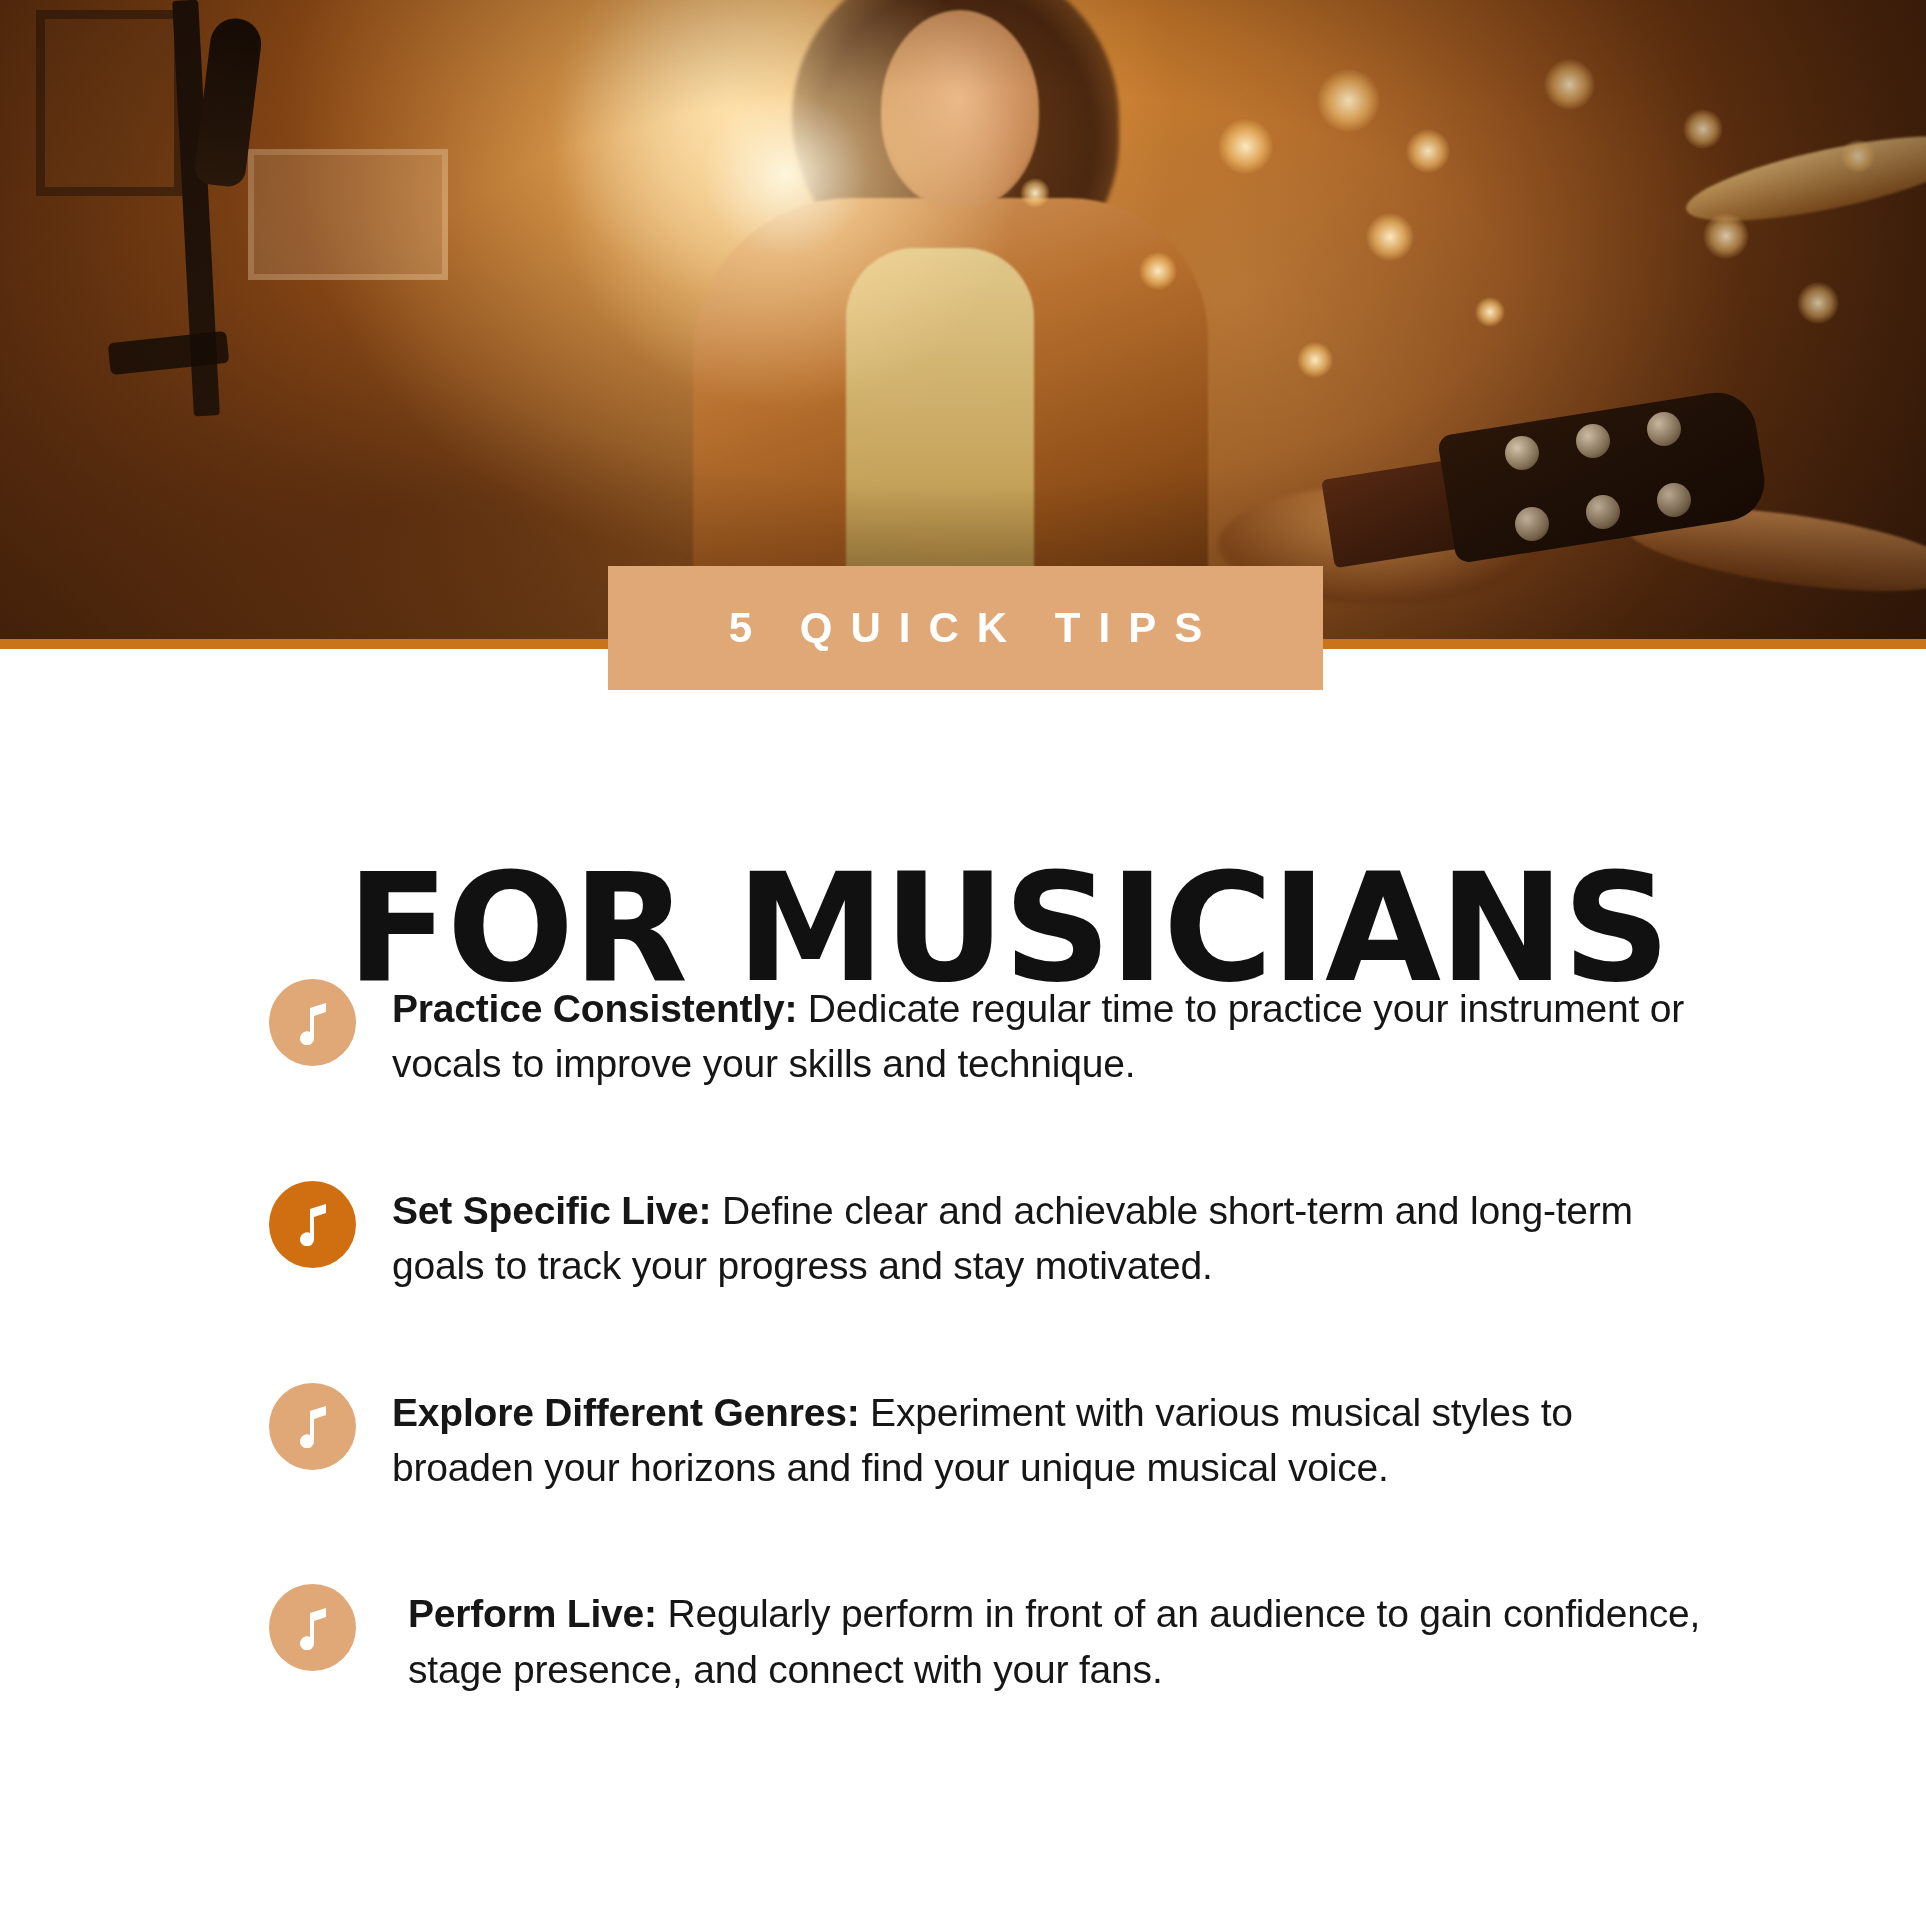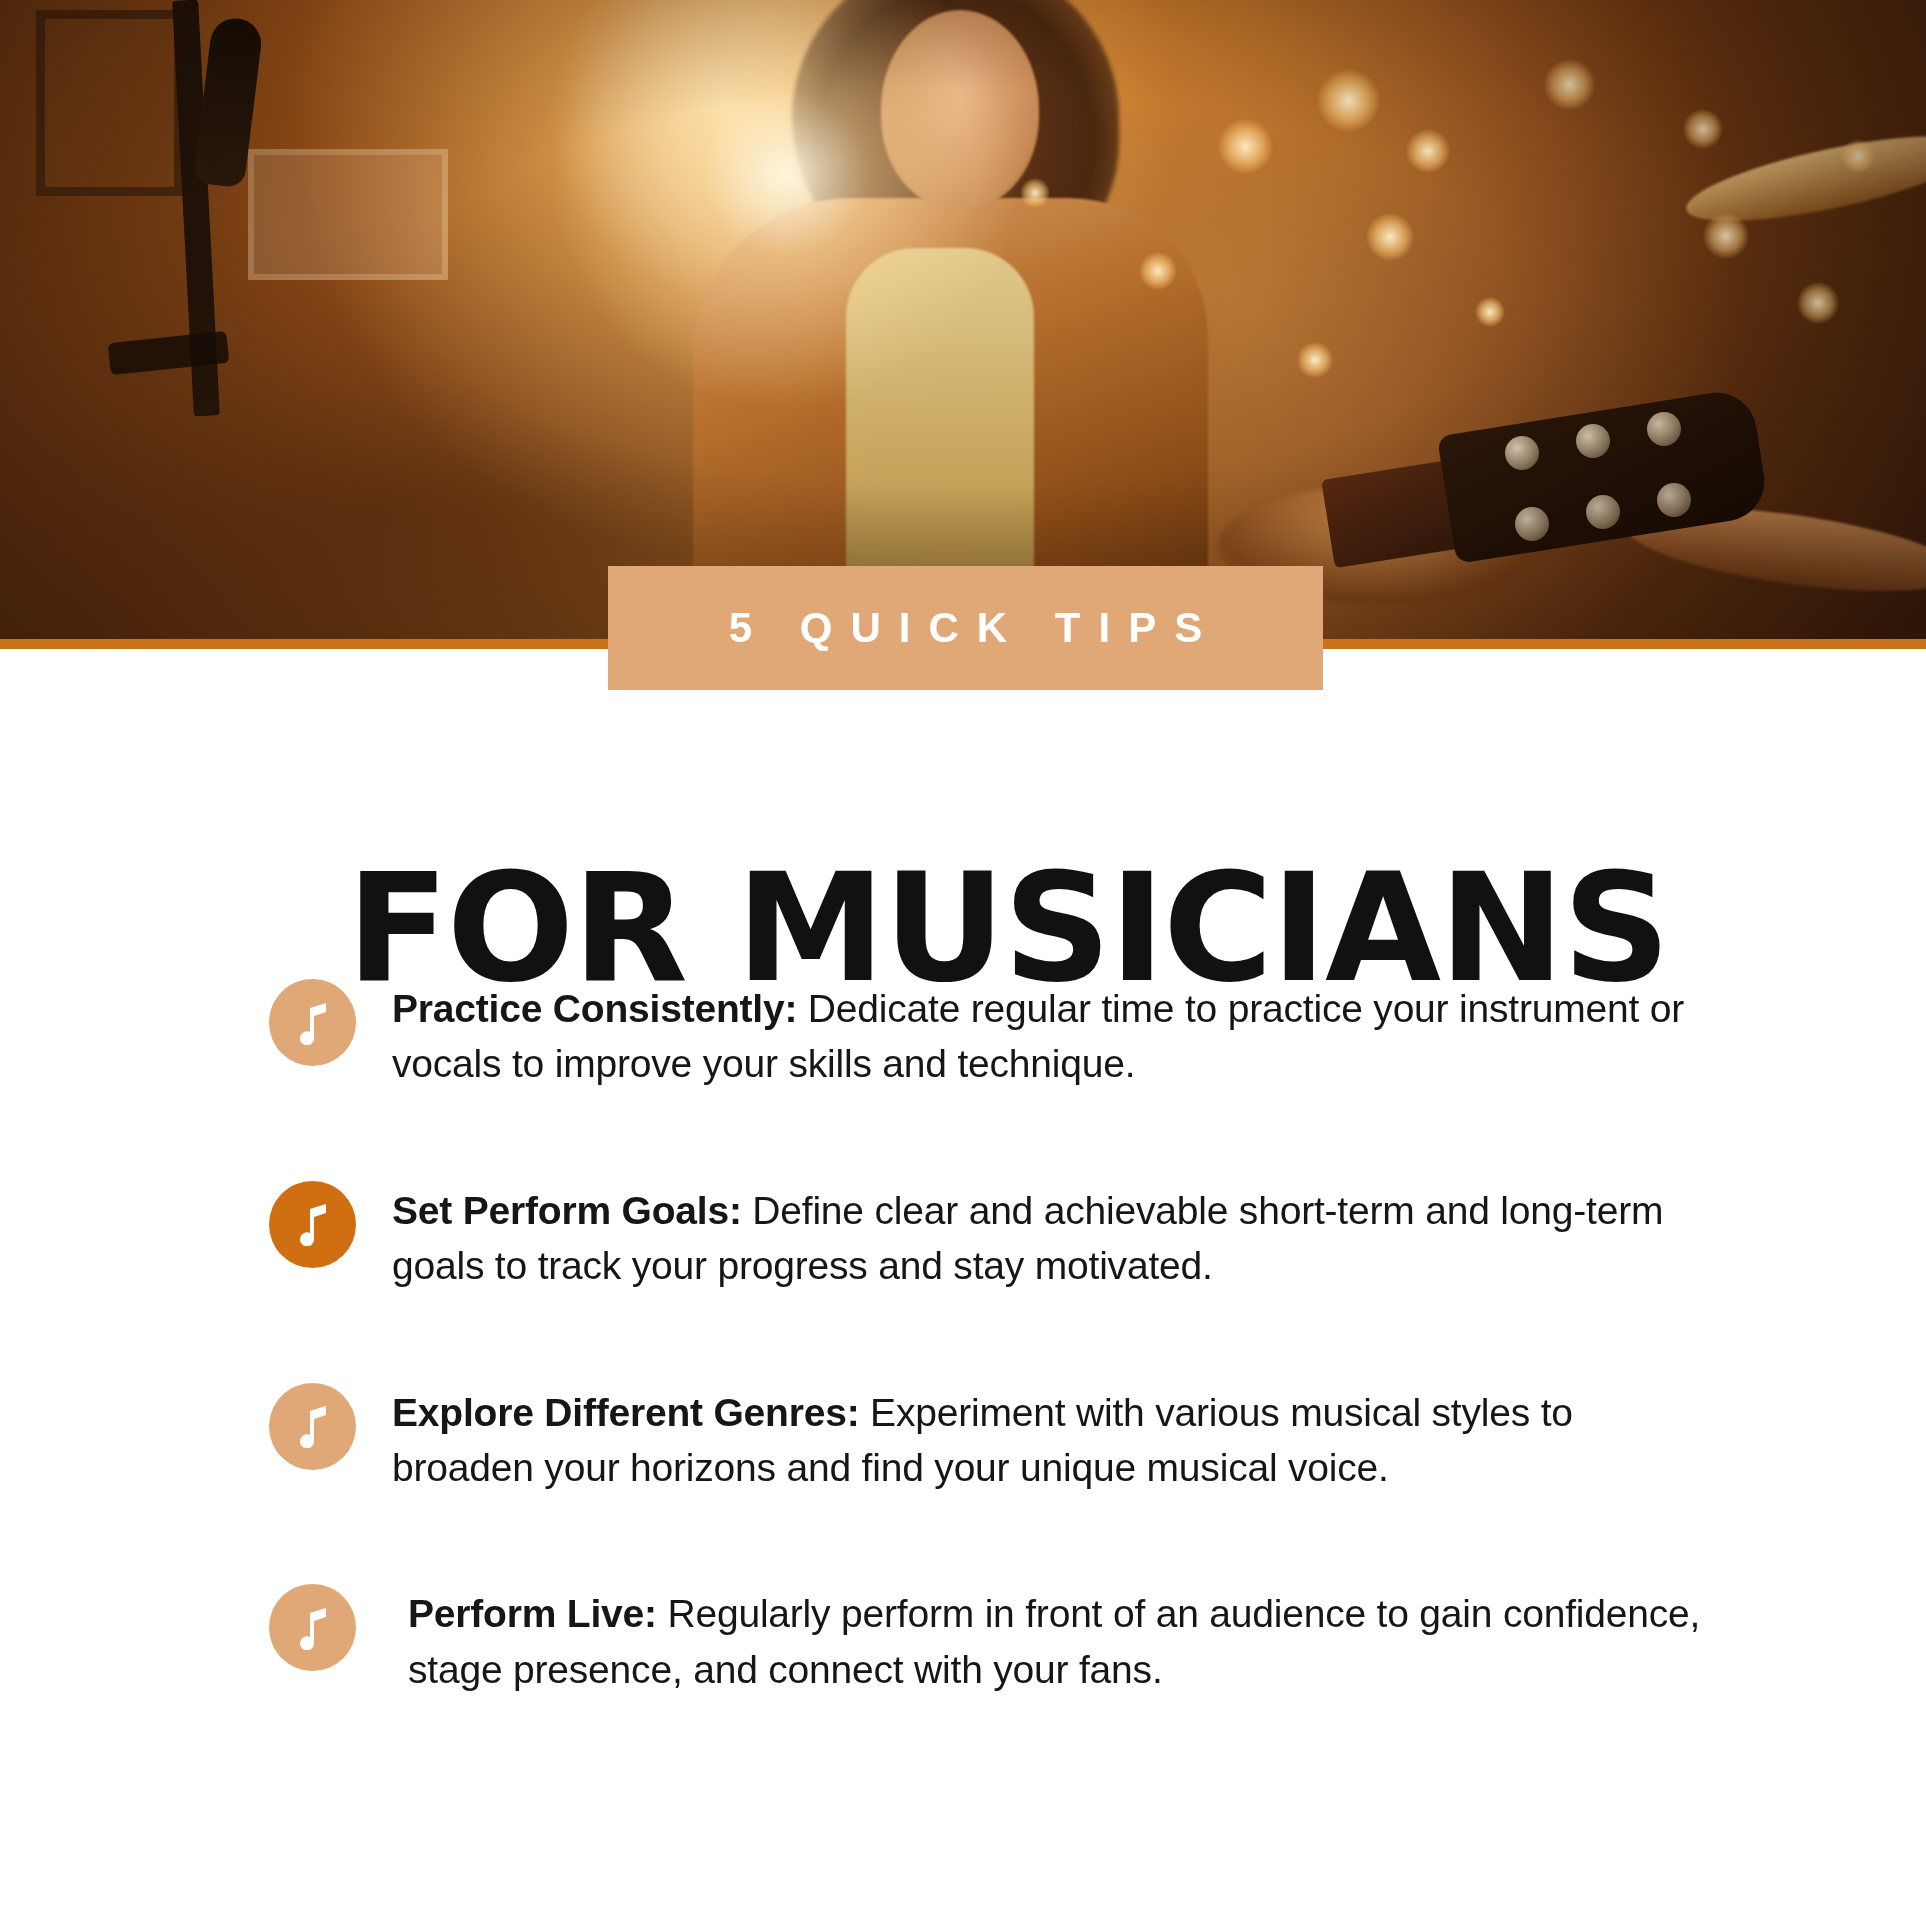--- a/index.html
+++ b/index.html
@@ -365,21 +365,21 @@
       </div>
     </div>
 
     <div class="tip">
       <span class="tip-icon" style="background:#cf6f12;">
         <svg width="34" height="44" viewBox="0 0 34 44" aria-hidden="true">
           <path d="M30 2 L14 7 L14 31 A7 7 0 1 0 18 37 L18 15 L30 11 Z" fill="#ffffff"></path>
         </svg>
       </span>
       <div class="tip-text">
-        <span class="tip-title">Set Perform Goals:</span><span> Define clear and achievable short-term and long-term goals to track your progress and stay motivated.</span>
+        <span class="tip-title">Set Specific Live:</span><span> Define clear and achievable short-term and long-term goals to track your progress and stay motivated.</span>
       </div>
     </div>
 
     <div class="tip">
       <span class="tip-icon" style="background:#e0a876;">
         <svg width="34" height="44" viewBox="0 0 34 44" aria-hidden="true">
           <path d="M30 2 L14 7 L14 31 A7 7 0 1 0 18 37 L18 15 L30 11 Z" fill="#ffffff"></path>
         </svg>
       </span>
       <div class="tip-text">

